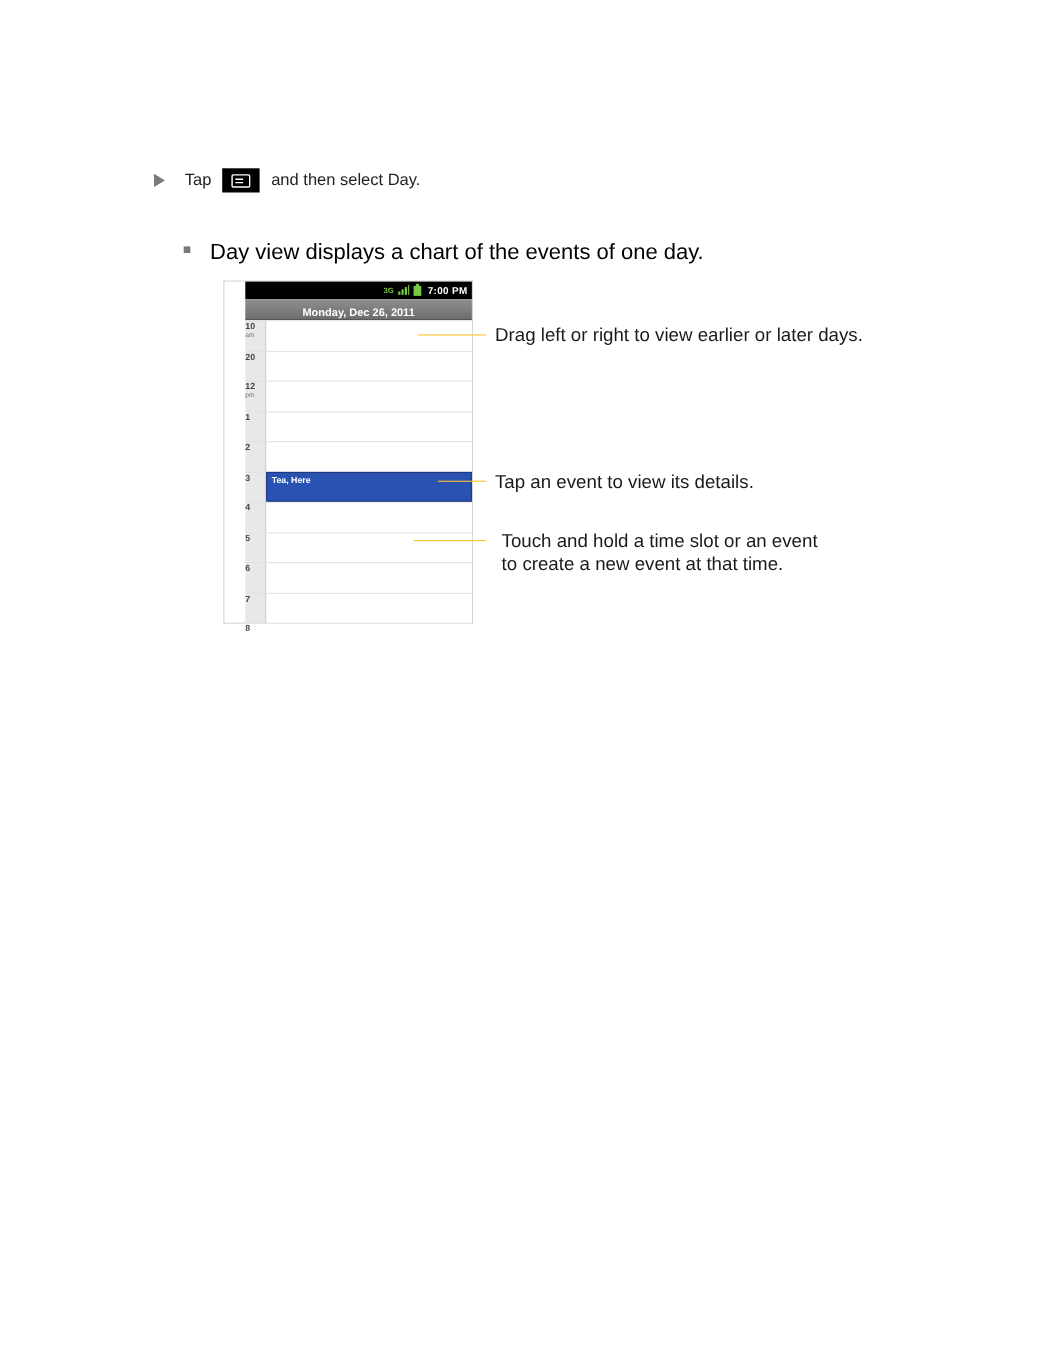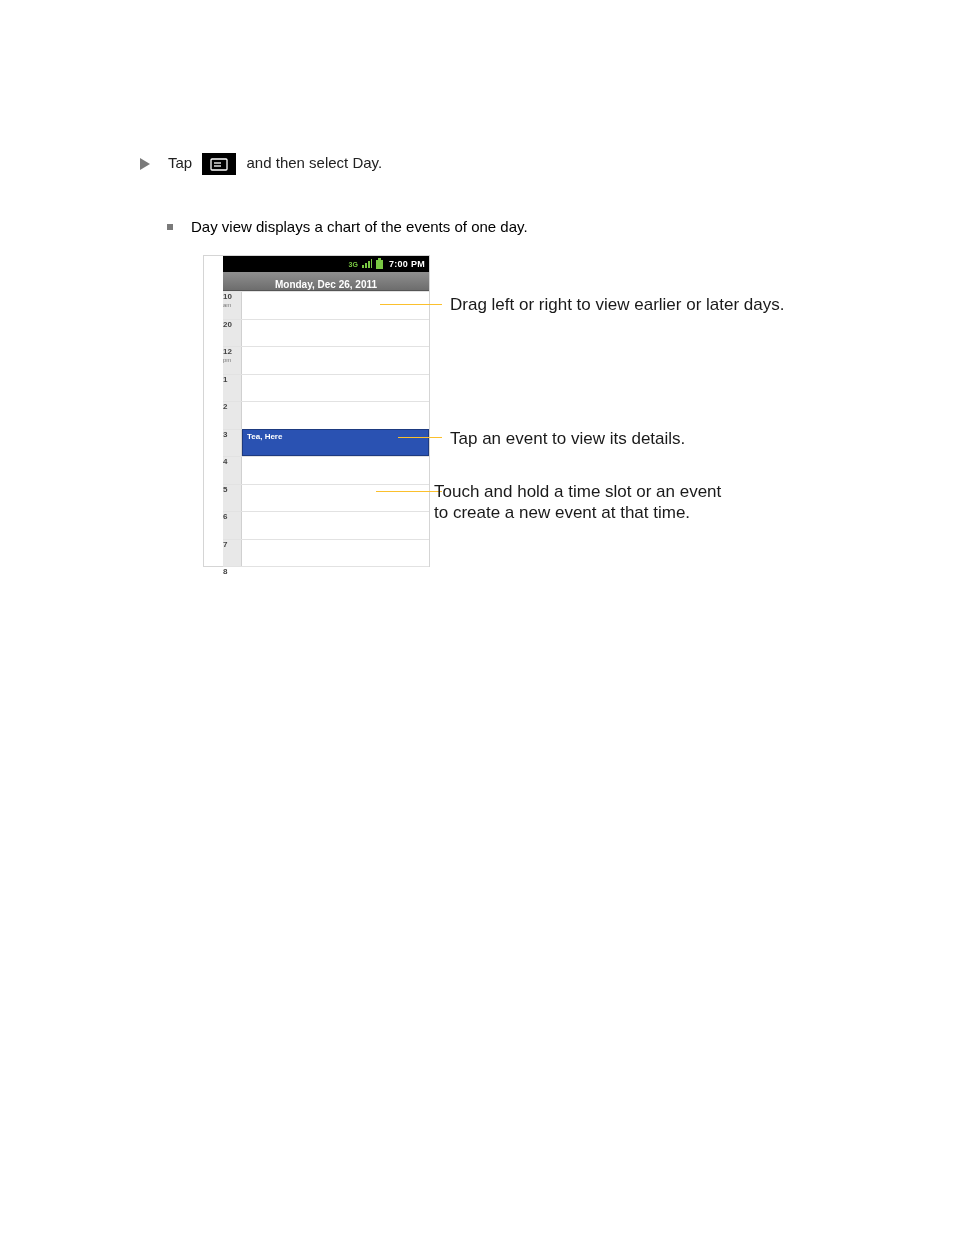--- a/index.html
+++ b/index.html
@@ -44,21 +44,21 @@
     margin: 0 6px;
     vertical-align: middle;
   }
   .menu-icon-box svg { display: block; }
   .sub-row {
     position: absolute;
     left: 167px;
     top: 218px;
     display: flex;
     align-items: flex-start;
-    font-size: 15px;
+    font-size: 20px;
   }
   .sq-bullet {
     width: 6px; height: 6px;
     background: #7a7a7a;
     margin-right: 18px;
     margin-top: 6px;
   }
 
   
   .phone {
@@ -250,18 +250,18 @@
   <div class="callout" style="left:450px; top:294px;">
     <span>Drag left or right to view earlier or later days.</span>
   </div>
 
   <div class="callout-line" style="left:398px; top:437px; width:44px;"></div>
   <div class="callout" style="left:450px; top:428px;">
     <span>Tap an event to view its details.</span>
   </div>
 
   <div class="callout-line" style="left:376px; top:491px; width:66px;"></div>
-  <div class="callout" style="left:434px; top:481px;">
+  <div class="callout" style="left:456px; top:481px;">
     <span>Touch and hold a time slot or an event</span><br>
     <span>to create a new event at that time.</span>
   </div>
 
 </div>
 
 </body></html>

